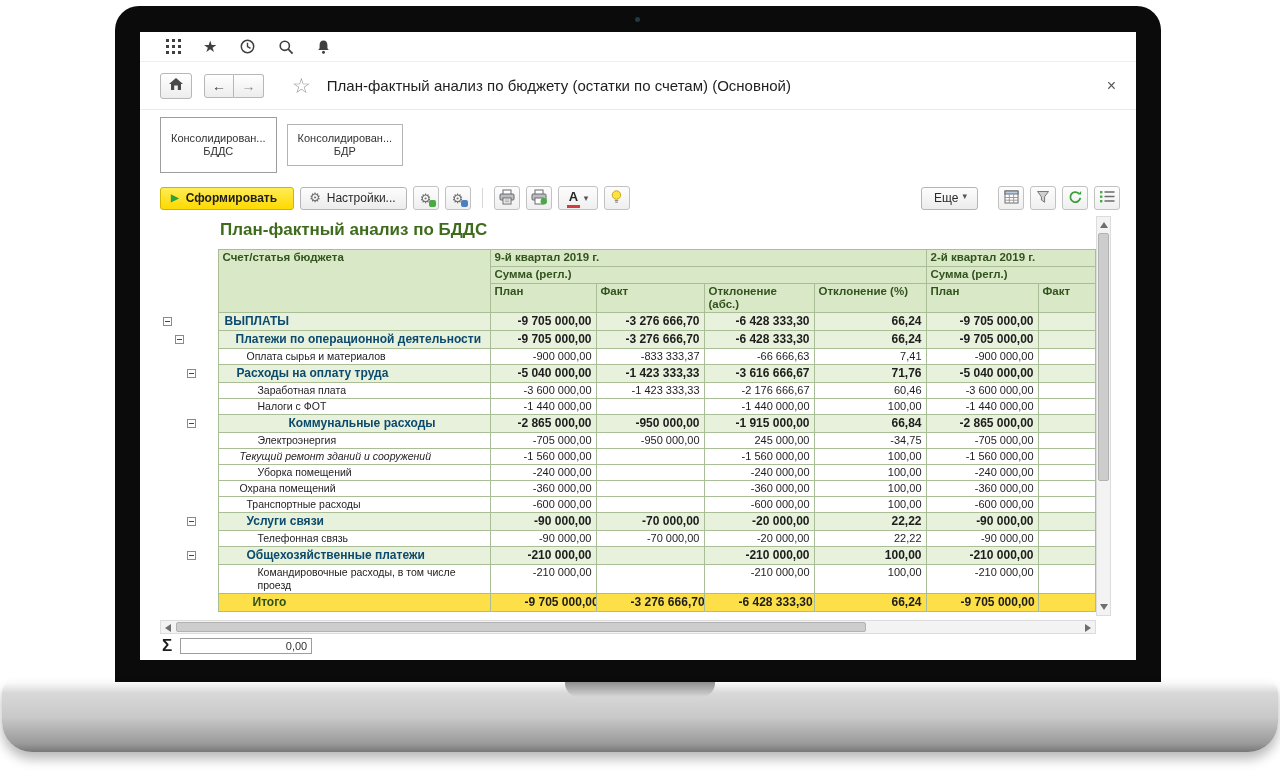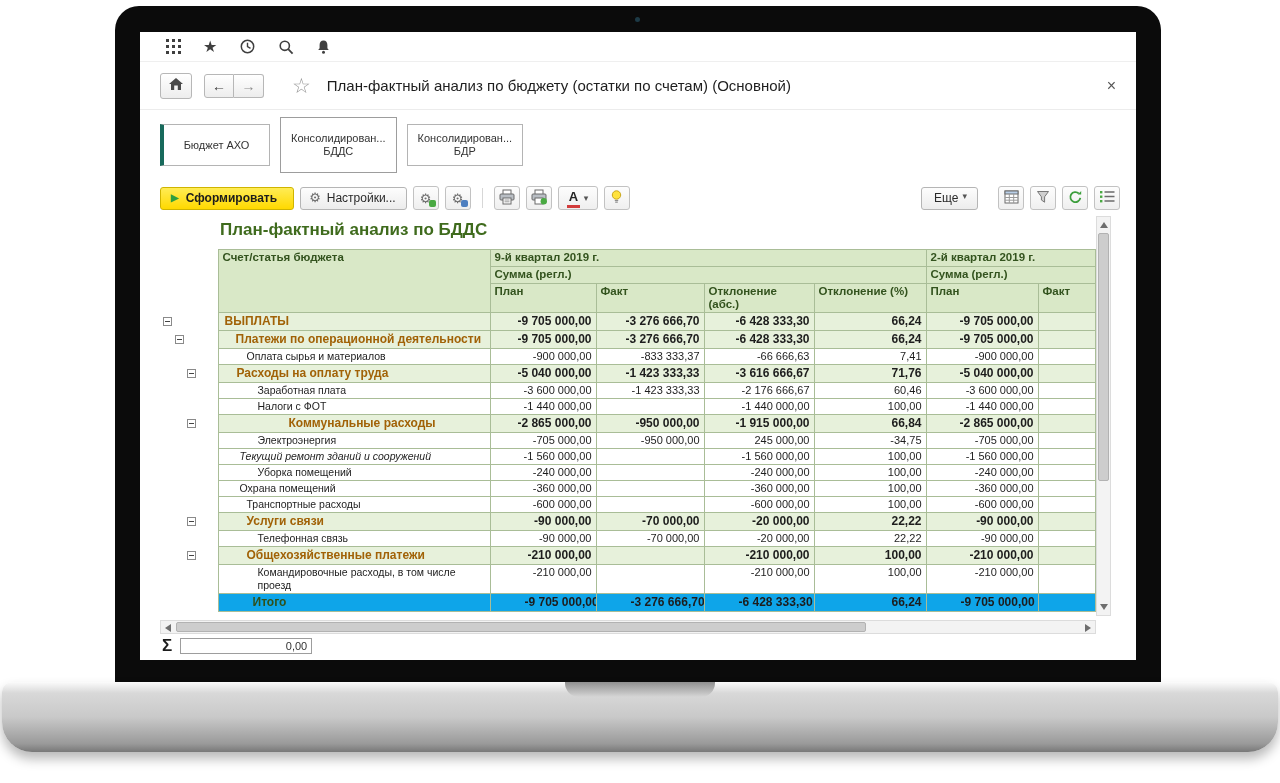--- a/index.html
+++ b/index.html
@@ -85,24 +85,24 @@
   table.rt td.gutter { border:none; background:#fff; position:relative; padding:0; }
   td.gutter.g { background-image:linear-gradient(#d2d2d2,#d2d2d2),linear-gradient(#d2d2d2,#d2d2d2),linear-gradient(#d2d2d2,#d2d2d2);
                 background-size:1px 100%,1px 100%,1px 100%; background-position:9px 0,21px 0,33px 0;
                 background-repeat:no-repeat; }
   .treebox { position:absolute; top:50%; margin-top:-5px; width:9px; height:9px; background:#fff;
              border:1px solid #8a8a8a; cursor:pointer; }
   .treebox::before { content:""; position:absolute; left:1px; right:1px; top:3px; height:1px; background:#444; }
   table.rt .num { text-align:right; white-space:nowrap; color:#1d1d1d; line-height:13px; }
   table.rt .lbl { color:#1d1d1d; font-size:10.5px; line-height:13px; }
   table.rt tr.group td { background:#e7f1db; }
-  table.rt tr.group .lbl { color:#a16207; font-weight:bold; font-size:12px; line-height:15px; }
+  table.rt tr.group .lbl { color:#0c4a6e; font-weight:bold; font-size:12px; line-height:15px; }
   table.rt tr.group .num { font-weight:bold; font-size:12px; line-height:15px; }
   table.rt tr.group td.gutter { background-color:#fff; }
-  table.rt tfoot td { background:#0ea5e9; font-weight:bold;padding-left:34px; }
+  table.rt tfoot td { background:#fde047; font-weight:bold;padding-left:34px; }
   table.rt tfoot .lbl { color:#30511b; font-size:12px; line-height:15px; }
   table.rt tfoot .num { font-size:12px; line-height:15px; }
   table.rt tfoot td.gutter { background:#fff; }
   .hrow1 td { height:17px; } .hrow2 td { height:17px; } .hrow3 td { height:28px; }
 
   
   .vscroll { position:absolute; left:956px; top:184px; width:15px; height:400px;
              background:#f3f3f3; border:1px solid #dcdcdc; }
   .vscroll .thumb { position:absolute; left:1px; top:16px; width:11px; height:248px;
              background:#cdcdcd; border:1px solid #b2b2b2; border-radius:2px; }
@@ -180,23 +180,20 @@
         <div class="navpair">
           <button>←</button>
           <button>→</button>
         </div>
         <span class="favstar">☆</span>
         <span class="wtitle">План-фактный анализ по бюджету (остатки по счетам) (Основной)</span>
         <span class="closex">×</span>
       </div>
 
       <div class="tabsrow">
-        <div class="tab accent">
-          <span>Бюджет АХО</span>
-        </div>
         <div class="tab active">
           <span>Консолидирован...</span>
           <span>БДДС</span>
         </div>
         <div class="tab">
           <span>Консолидирован...</span>
           <span>БДР</span>
         </div>
       </div>
 

